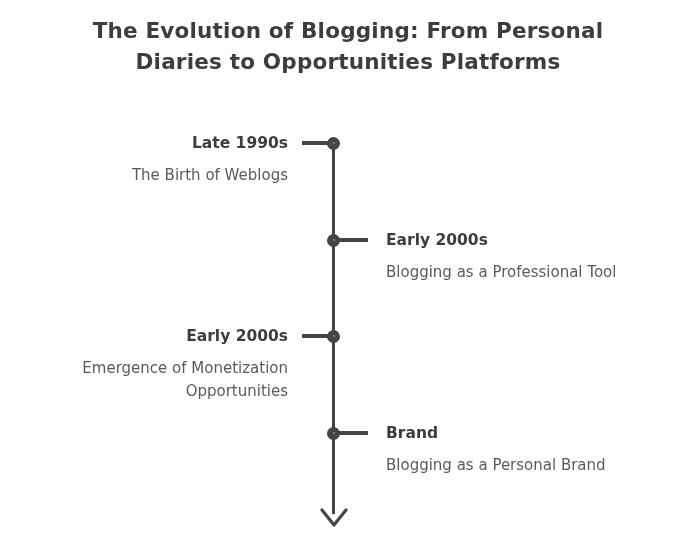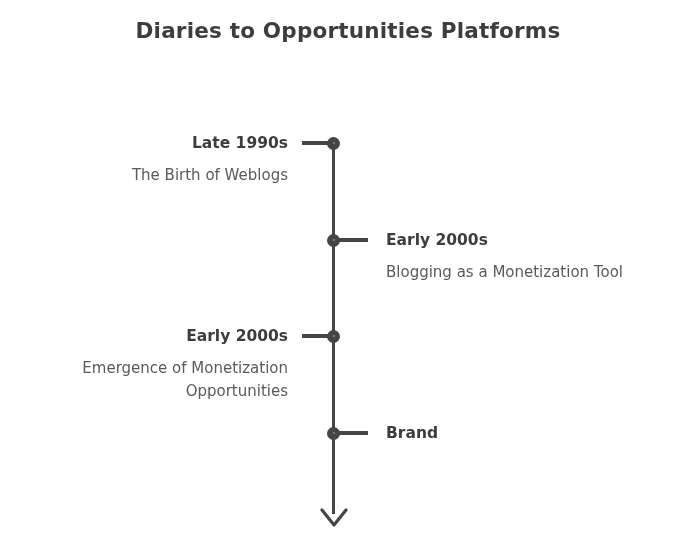--- a/index.html
+++ b/index.html
@@ -105,20 +105,21 @@
   }
   .entry.side-left .entry-desc  { width: 290px; }
   .entry.side-right .entry-desc { width: 290px; }
 </style>
 </head>
 <body>
 
 <div id="canvas">
 
   <div class="title">
+    <span>The Evolution of Blogging: From Personal</span>
     <span class="line2">Diaries to Opportunities Platforms</span>
   </div>
 
   <div class="axis-line"></div>
   <div class="axis-arrow">
     <svg width="32" height="26" viewBox="0 0 32 26">
       <polyline points="4,6 16,21 28,6" fill="none" stroke="#454545" stroke-width="3.2" stroke-linecap="round" stroke-linejoin="round"></polyline>
     </svg>
   </div>
 
@@ -126,29 +127,30 @@
   <div class="node" style="top:143px;"></div>
   <div class="entry side-left" style="top:133px;">
     <div class="entry-label">Late 1990s</div>
     <div class="entry-desc">The Birth of Weblogs</div>
   </div>
 
   <div class="stub right" style="top:240px;"></div>
   <div class="node" style="top:240px;"></div>
   <div class="entry side-right" style="top:230px;">
     <div class="entry-label">Early 2000s</div>
-    <div class="entry-desc">Blogging as a Monetization Tool</div>
+    <div class="entry-desc">Blogging as a Professional Tool</div>
   </div>
 
   <div class="stub left" style="top:336px;"></div>
   <div class="node" style="top:336px;"></div>
   <div class="entry side-left" style="top:326px;">
     <div class="entry-label">Early 2000s</div>
     <div class="entry-desc">Emergence of Monetization Opportunities</div>
   </div>
 
   <div class="stub right" style="top:433px;"></div>
   <div class="node" style="top:433px;"></div>
   <div class="entry side-right" style="top:423px;">
     <div class="entry-label">Brand</div>
+    <div class="entry-desc">Blogging as a Personal Brand</div>
   </div>
 
 </div>
 
 </body></html>

